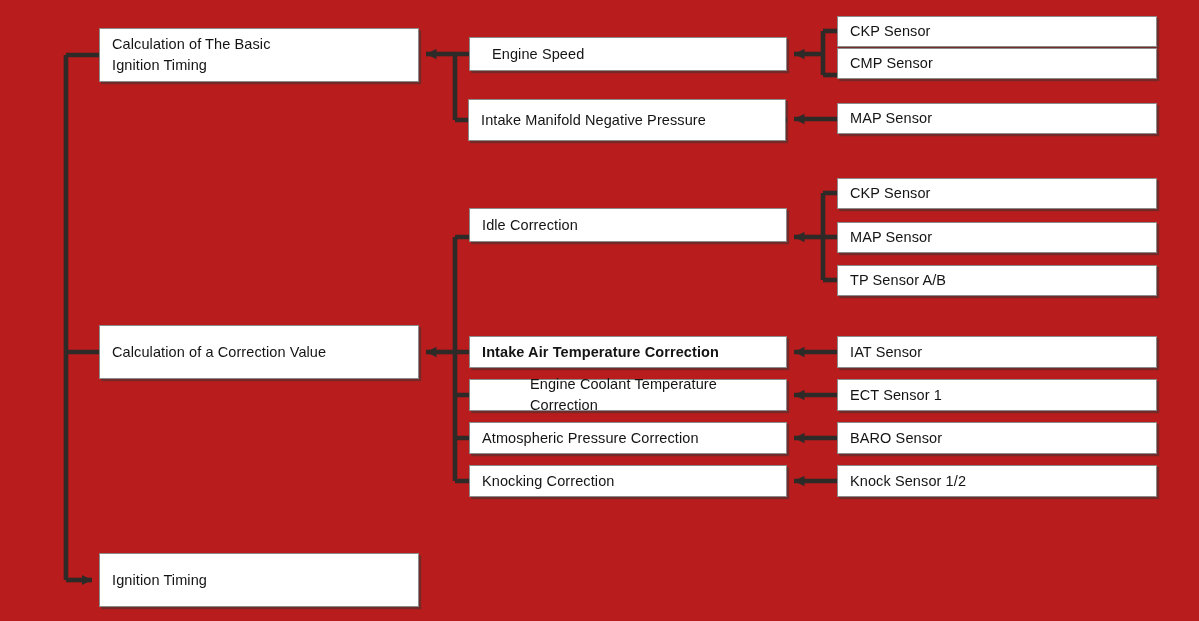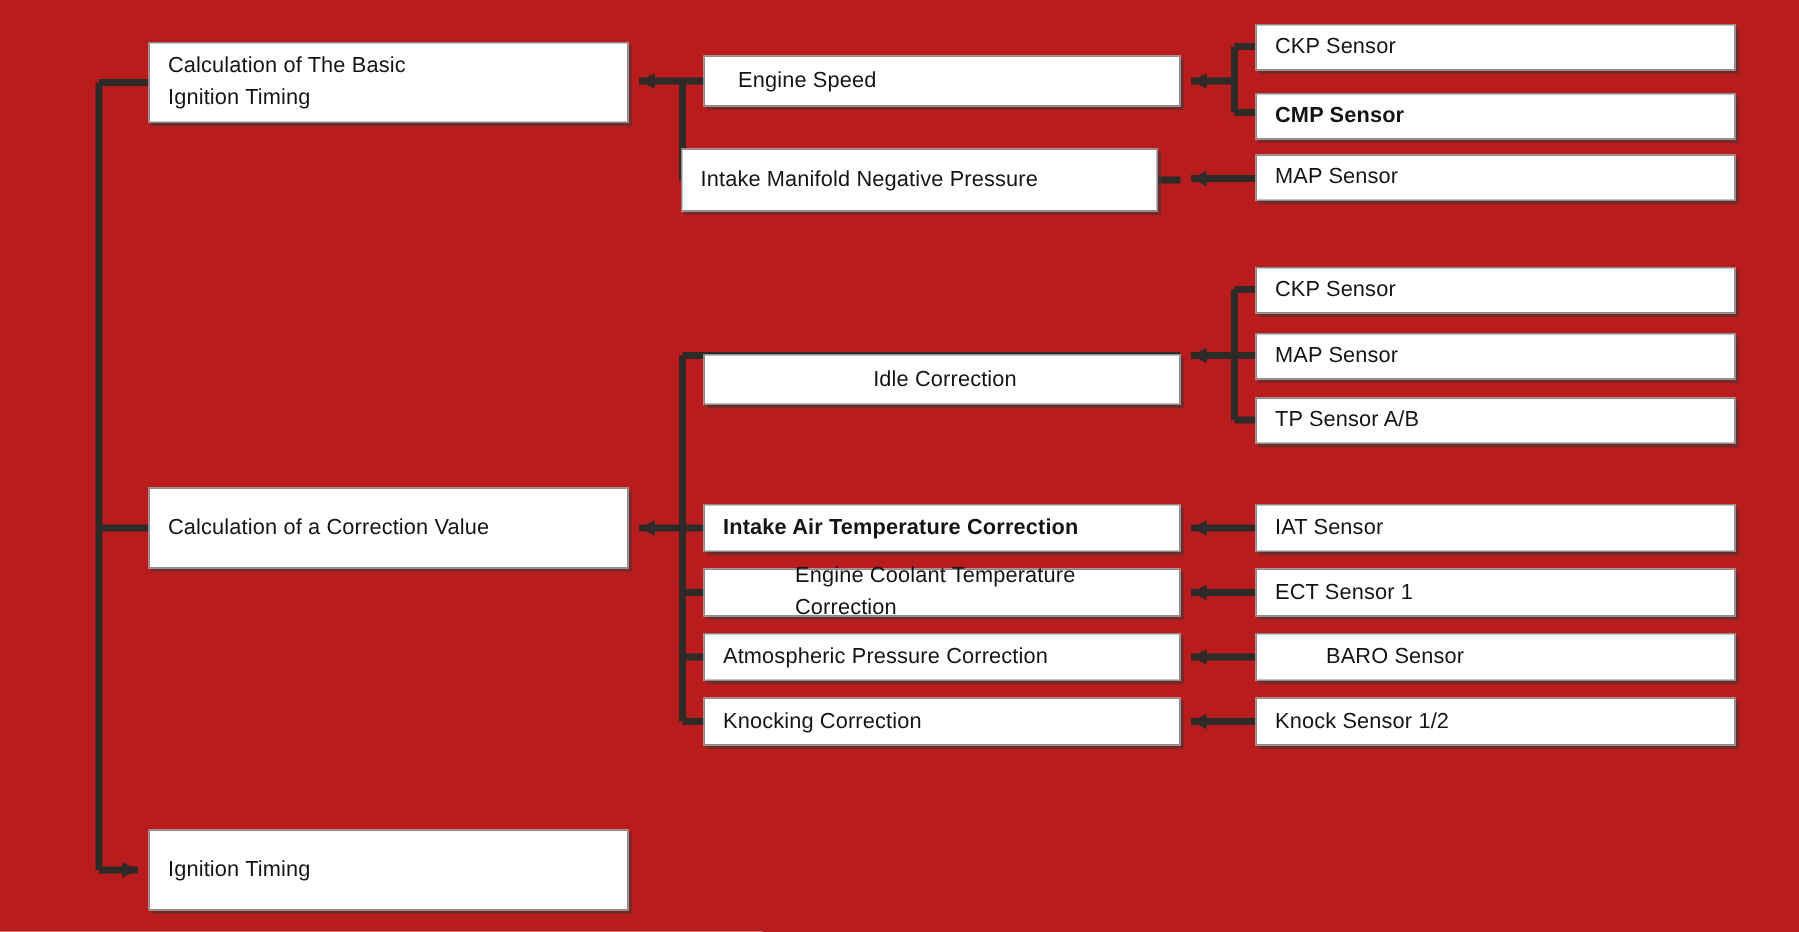--- a/index.html
+++ b/index.html
@@ -137,25 +137,25 @@
   </div>
 
   <div class="node" style="left:99px; top:553px; width:320px; height:54px;">
     <span class="node-label">Ignition Timing</span>
   </div>
 
   <div class="node" style="left:469px; top:37px; width:318px; height:34px;padding-left:10px;">
     <span class="node-label">Engine Speed</span>
   </div>
 
-  <div class="node" style="left:454px; top:99px; width:318px; height:42px;">
+  <div class="node" style="left:468px; top:99px; width:318px; height:42px;">
     <span class="node-label">Intake Manifold Negative Pressure</span>
   </div>
 
-  <div class="node" style="left:469px; top:236px; width:318px; height:34px;justify-content:center;">
+  <div class="node" style="left:469px; top:208px; width:318px; height:34px;">
     <span class="node-label">Idle Correction</span>
   </div>
 
   <div class="node" style="left:469px; top:336px; width:318px; height:32px;font-weight:bold;">
     <span class="node-label">Intake Air Temperature Correction</span>
   </div>
 
   <div class="node" style="left:469px; top:379px; width:318px; height:32px;padding-left:48px;">
     <span class="node-label">Engine Coolant Temperature Correction</span>
   </div>
@@ -165,21 +165,21 @@
   </div>
 
   <div class="node" style="left:469px; top:465px; width:318px; height:32px;">
     <span class="node-label">Knocking Correction</span>
   </div>
 
   <div class="node" style="left:837px; top:16px; width:320px; height:31px;">
     <span class="node-label">CKP Sensor</span>
   </div>
 
-  <div class="node" style="left:837px; top:62px; width:320px; height:31px;font-weight:bold;">
+  <div class="node" style="left:837px; top:48px; width:320px; height:31px;">
     <span class="node-label">CMP Sensor</span>
   </div>
 
   <div class="node" style="left:837px; top:103px; width:320px; height:31px;">
     <span class="node-label">MAP Sensor</span>
   </div>
 
   <div class="node" style="left:837px; top:178px; width:320px; height:31px;">
     <span class="node-label">CKP Sensor</span>
   </div>
@@ -193,21 +193,21 @@
   </div>
 
   <div class="node" style="left:837px; top:336px; width:320px; height:32px;">
     <span class="node-label">IAT Sensor</span>
   </div>
 
   <div class="node" style="left:837px; top:379px; width:320px; height:32px;text-align:center;">
     <span class="node-label">ECT Sensor 1</span>
   </div>
 
-  <div class="node" style="left:837px; top:422px; width:320px; height:32px;padding-left:34px;">
+  <div class="node" style="left:837px; top:422px; width:320px; height:32px;">
     <span class="node-label">BARO Sensor</span>
   </div>
 
   <div class="node" style="left:837px; top:465px; width:320px; height:32px;">
     <span class="node-label">Knock Sensor 1/2</span>
   </div>
 
 </div>
 
 </body></html>

